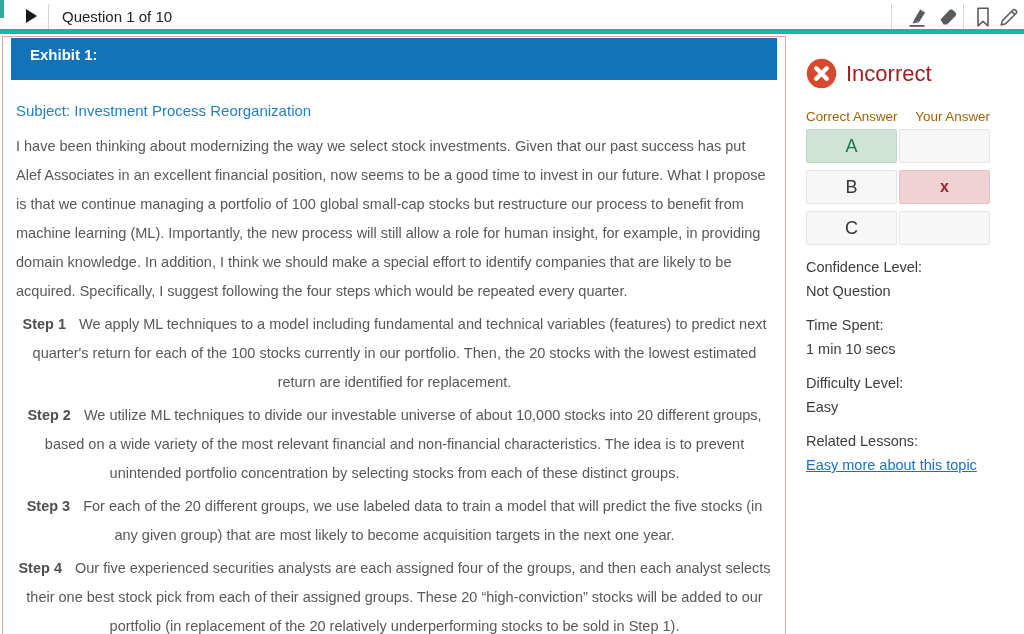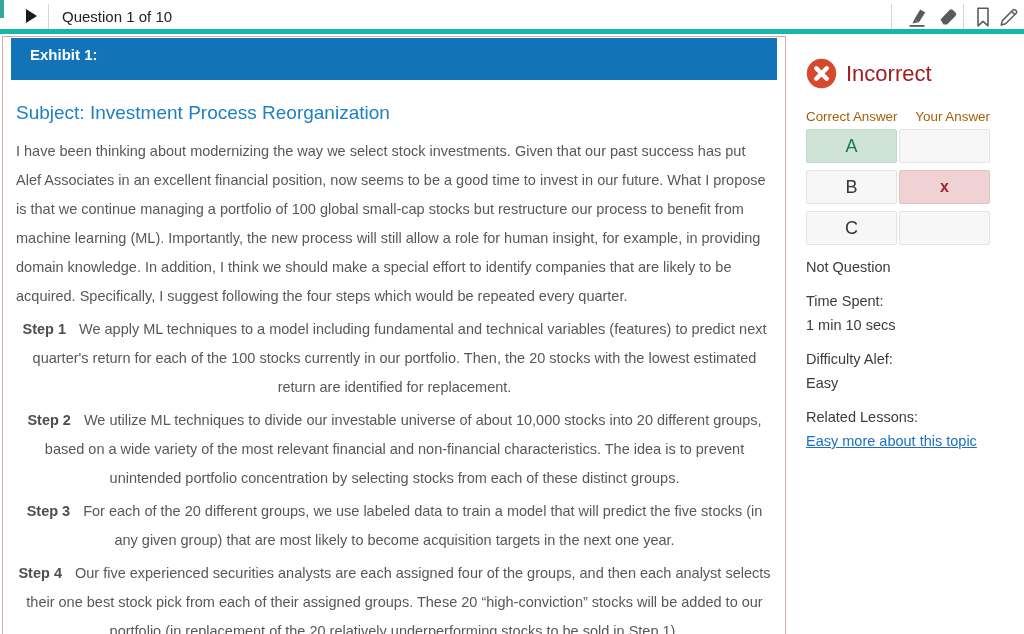--- a/index.html
+++ b/index.html
@@ -17,21 +17,21 @@
   .vdiv { position:absolute; top:4px; width:1px; height:25px; background:#d5d5d5; }
   .qcount { position:absolute; left:62px; top:8px; font-size:15px; color:#212121; }
   .tool { position:absolute; top:5px; width:24px; height:24px; cursor:pointer; }
   .tool svg { display:block; }
 
   
   .panel { position:absolute; left:2px; top:36px; width:784px; height:640px;
     border:1px solid #ddaaa3; background:#fff; }
   .exhibit-bar { margin:1px 8px 0 8px; height:42px; background:#1273b8;
     color:#fff; font-weight:bold; font-size:15px; padding:8px 0 0 19px; }
-  .subject { margin:22px 14px 0 13px; font-size:19px; font-weight:normal; color:#1e7fc4; }
+  .subject { margin:22px 14px 0 13px; font-size:15px; font-weight:normal; color:#1e7fc4; }
   .intro { margin:13px 12px 0 13px; font-size:14.5px; line-height:29px; color:#58585a; }
   .step { margin:4px 12px 0 13px; font-size:14.5px; line-height:29px; color:#58585a;
     text-align:center; }
   .step b { color:#4f4f51; margin-right:13px; }
 
   
   .sidebar { position:absolute; left:806px; top:36px; width:210px; }
   .status-row { margin-top:22px; display:flex; align-items:center; }
   .status-row svg { display:block; }
   .status-text { margin-left:9px; font-size:22px; color:#a11d21; }
@@ -120,27 +120,28 @@
   <div class="answer-grid">
     <div class="cell correct">A</div>
     <div class="cell plain"></div>
     <div class="cell plain">B</div>
     <div class="cell wrong">x</div>
     <div class="cell plain">C</div>
     <div class="cell plain"></div>
   </div>
 
   <div class="detail">
+    <div>Confidence Level:</div>
     <div>Not Question</div>
   </div>
   <div class="detail">
     <div>Time Spent:</div>
     <div>1 min 10 secs</div>
   </div>
   <div class="detail">
-    <div>Difficulty Alef:</div>
+    <div>Difficulty Level:</div>
     <div>Easy</div>
   </div>
   <div class="related">
     <div>Related Lessons:</div>
     <a>Easy more about this topic</a>
   </div>
 </div>
 
 </body></html>

